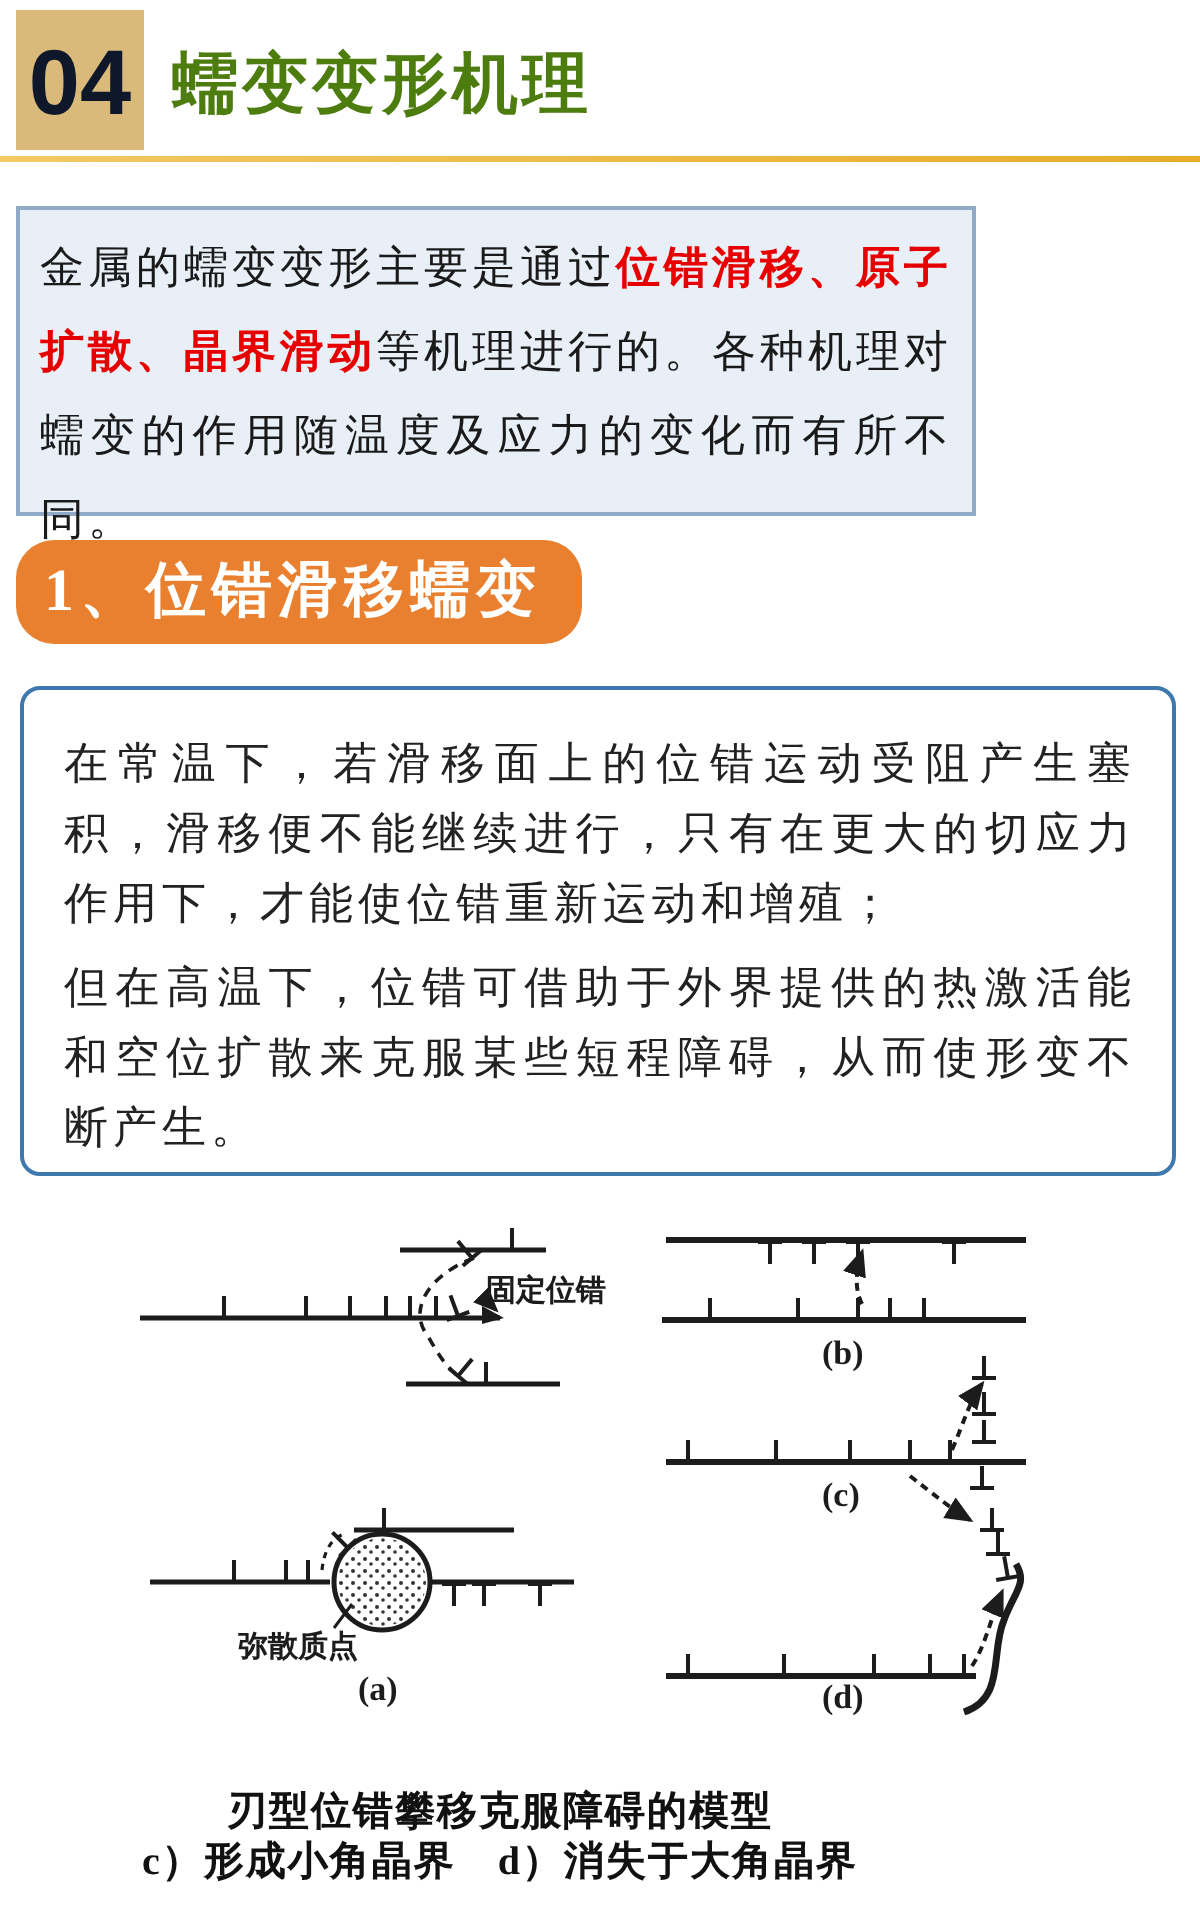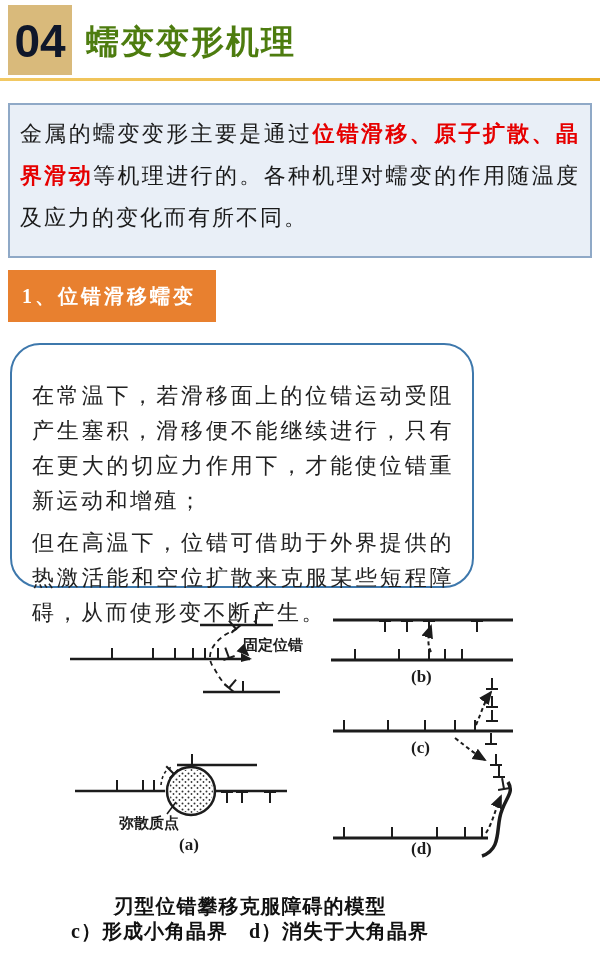--- a/index.html
+++ b/index.html
@@ -19,42 +19,42 @@
     position:absolute;left:86px;top:20px;margin:0;
     font-family:"Liberation Sans","DejaVu Sans",sans-serif;
     font-size:33px;font-weight:bold;color:#4d7c0f;letter-spacing:2px;
   }
   .gold-rule{
     position:absolute;left:0;top:78px;width:600px;height:3px;
     background:linear-gradient(90deg,#F2C964,#E8AC28);
   }
   
   .intro-box{
-    position:absolute;left:8px;top:103px;width:584px;height:155px;
+    position:absolute;left:8px;top:103px;width:480px;height:155px;
     box-sizing:border-box;background:#E9EFF7;border:2px solid #8FA9C7;
     padding:8px 10px 0 10px;
   }
   .intro-box p{
     margin:0;font-size:22px;line-height:42px;letter-spacing:2px;
     text-align:justify;color:#1a1a1a;
   }
   .red-bold{color:#E60000;font-weight:bold;}
   
   .section-label{
     position:absolute;left:8px;top:270px;height:52px;
     background:#E8802F;color:#ffffff;
-    font-size:20px;font-weight:bold;line-height:52px;
-    padding:0 20px 0 14px;letter-spacing:3px;
+    font-size:30px;font-weight:bold;line-height:52px;
+    padding:0 20px 0 14px;letter-spacing:3px;border-radius:19px;
   }
   
   .detail-box{
-    position:absolute;left:10px;top:343px;width:464px;height:245px;
+    position:absolute;left:10px;top:343px;width:578px;height:245px;
     box-sizing:border-box;background:#ffffff;
-    border:2px solid #3E78AC;border-radius:30px;
-    padding:33px 18px 0 20px;
+    border:2px solid #3E78AC;border-radius:10px;
+    padding:19px 18px 0 20px;
   }
   .detail-box p{
     margin:0 0 7px 0;font-size:22px;line-height:35px;letter-spacing:2.5px;
     color:#222;text-align:justify;
   }
   
   .figure-wrap{position:absolute;left:0;top:0;width:600px;height:960px;pointer-events:none;}
   .diagram{position:absolute;left:55px;top:598px;}
   .diagram text{
     font-family:"Liberation Serif","DejaVu Serif",serif;

